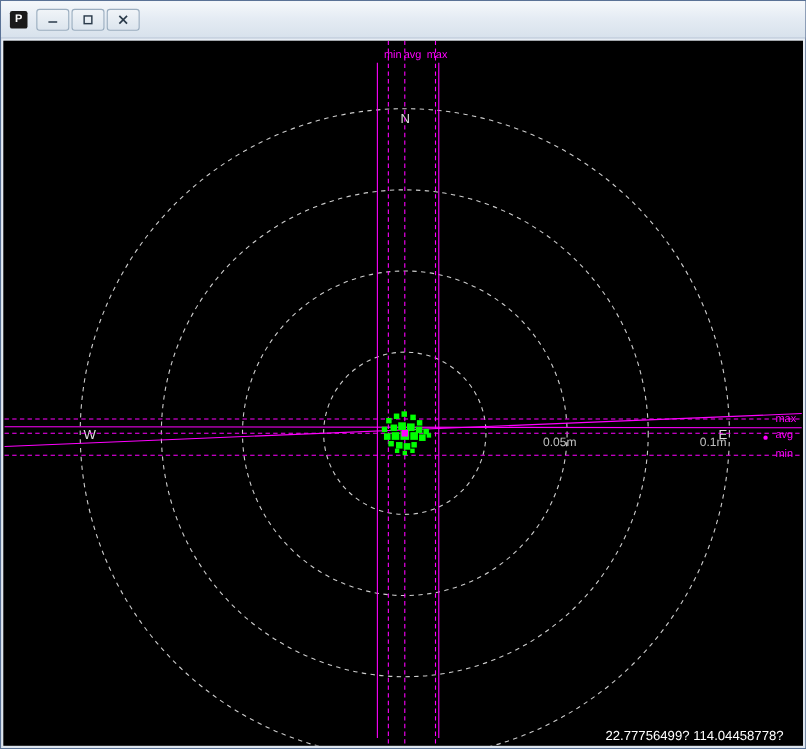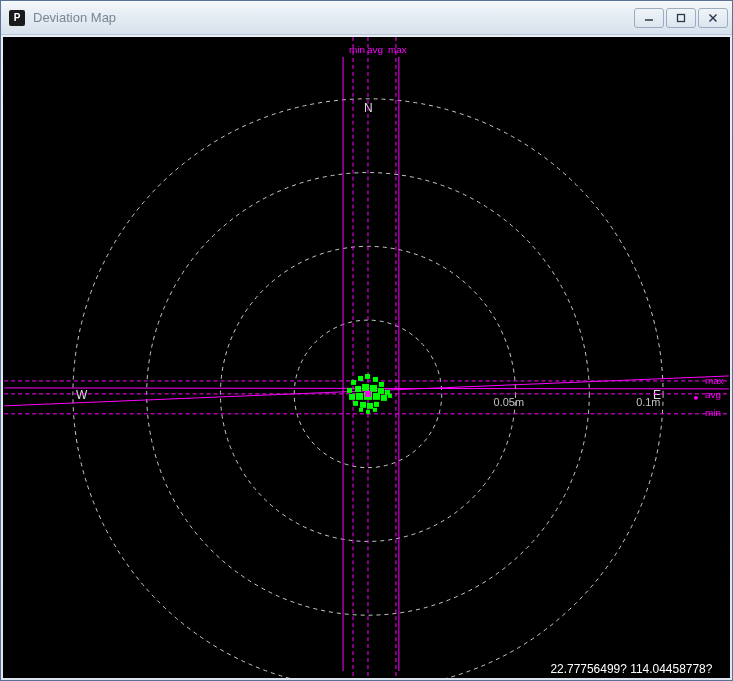--- a/index.html
+++ b/index.html
@@ -123,21 +123,20 @@
       fill: #ffffff;
       font-size: 12px;
     }
   </style>
 </head>
 <body>
 
 <div class="window">
   <div class="titlebar">
     <div class="app-icon">P</div>
-    <div class="title-text">Deviation Map</div>
     <div class="win-controls">
       <div class="win-btn">
         <svg viewBox="0 0 10 10">
             <line x1="1" y1="7" x2="9" y2="7" stroke="#2a3a4a" stroke-width="1.5"></line>
           </svg>
       </div>
       <div class="win-btn">
         <svg viewBox="0 0 10 10">
             <rect x="1.5" y="1.5" width="7" height="7" fill="none" stroke="#2a3a4a" stroke-width="1.3"></rect>
           </svg>

